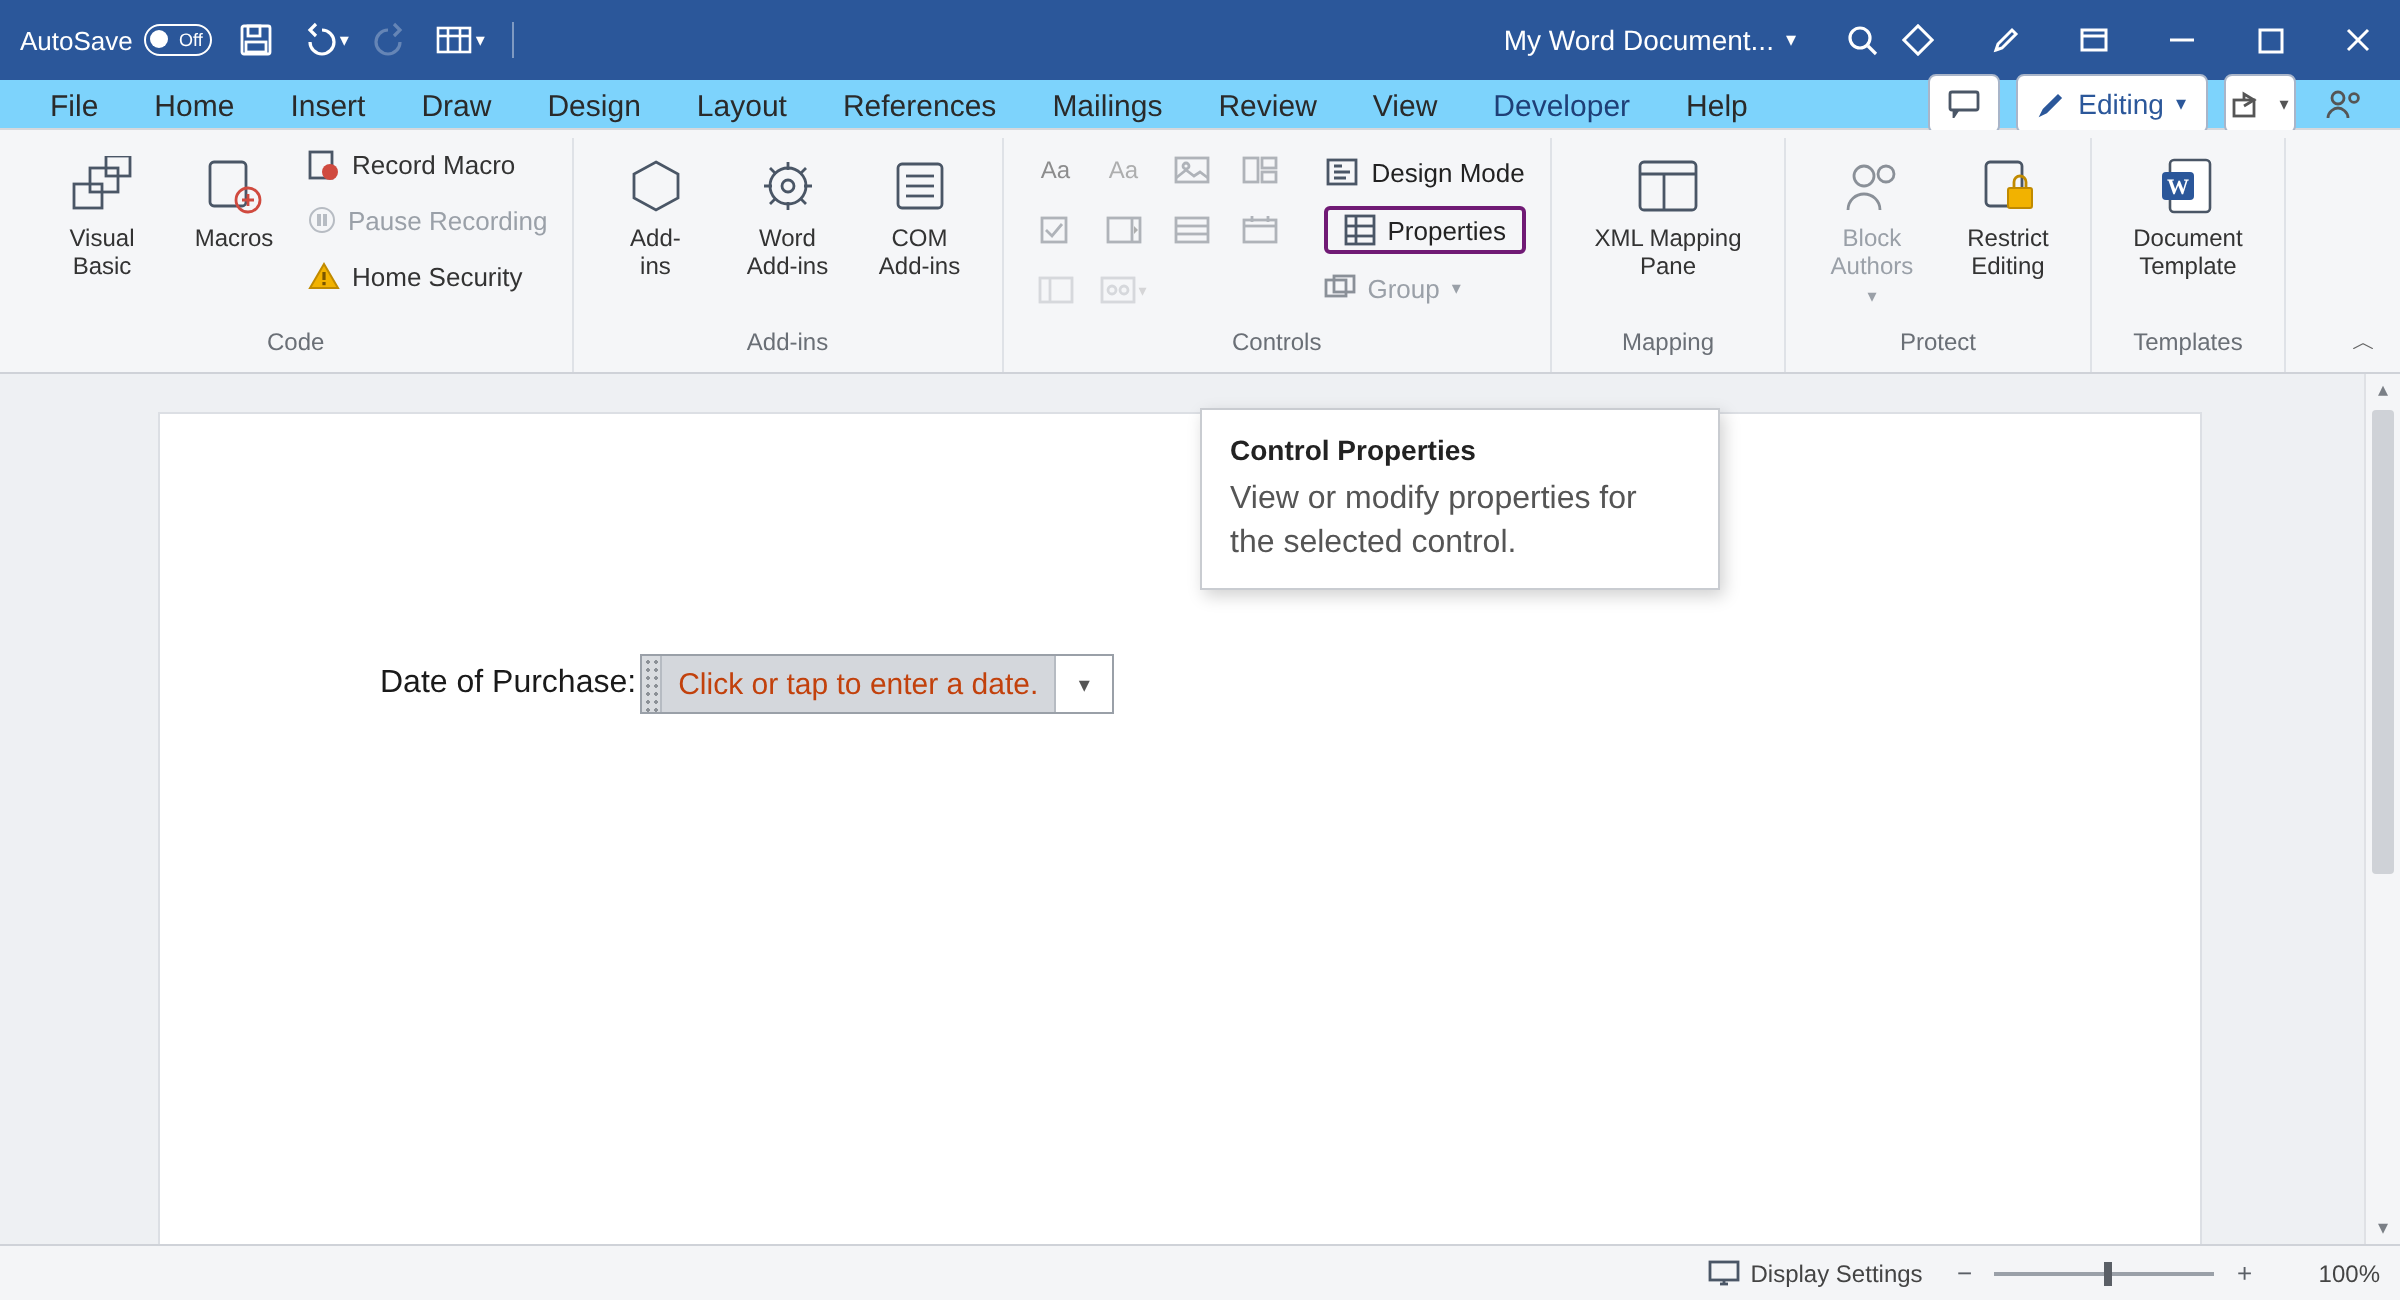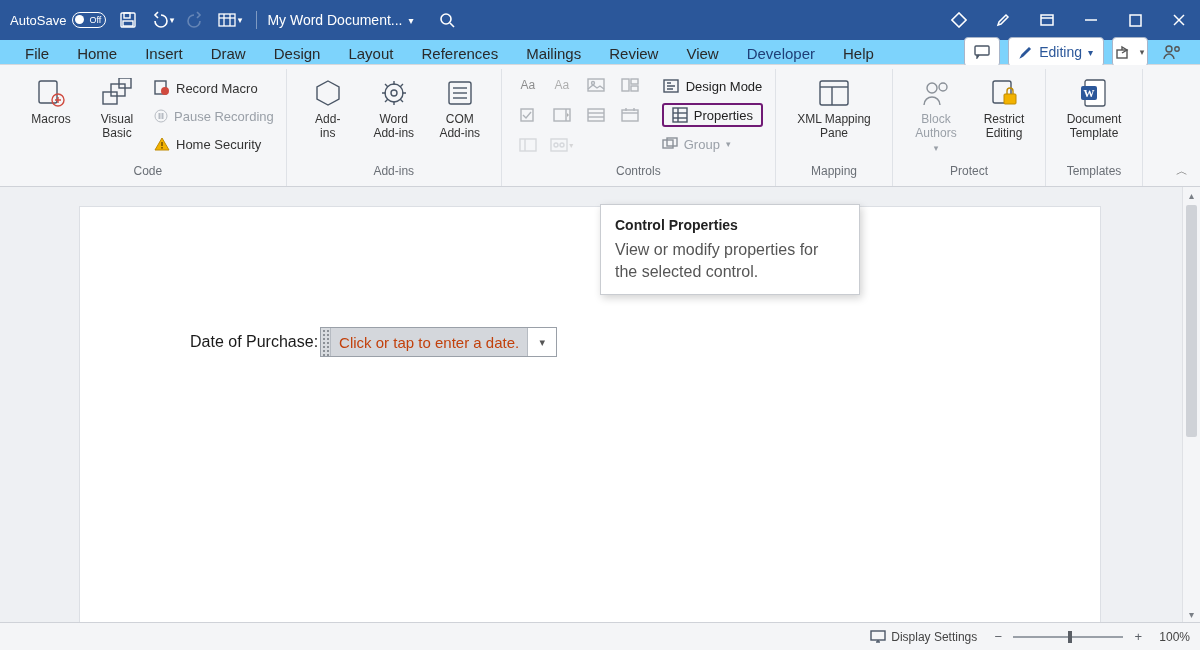--- a/index.html
+++ b/index.html
@@ -9,21 +9,21 @@
   
   .titlebar { height:40px; background:#2b579a; color:#fff; display:flex; align-items:center; padding:0 10px; gap:6px; }
   .titlebar .qat { display:flex; align-items:center; gap:10px; }
   .autosave { display:flex; align-items:center; gap:6px; font-size:13px; }
   .toggle { width:34px; height:16px; border:1.5px solid #fff; border-radius:10px; position:relative; display:inline-flex; align-items:center; padding:0 3px; font-size:9px; color:#fff; justify-content:flex-end; }
   .toggle::before { content:""; position:absolute; left:2px; top:2px; width:9px; height:9px; border-radius:50%; background:#fff; }
   .toggle-label { font-size:9px; margin-right:1px; }
   .ticon { width:24px; height:24px; display:flex; align-items:center; justify-content:center; color:#fff; font-size:14px; }
   .ticon.dim { opacity:.55; }
   .tsep { width:1px; height:18px; background:rgba(255,255,255,.4); margin:0 4px; }
-  .titlecenter { flex:1; display:flex; align-items:center; justify-content:flex-start; gap:22px; }
+  .titlecenter { flex:1; display:flex; align-items:center; justify-content:flex-end; gap:22px; }
   .docname { display:flex; align-items:center; gap:6px; font-size:14px; }
   .docname .chev { font-size:10px; }
   .tsearch { width:22px; height:22px; display:flex; align-items:center; justify-content:center; font-size:15px; }
   .winbtns { display:flex; align-items:center; gap:22px; margin-left:auto; }
   .winbtns .ticon { width:22px; font-size:15px; }
 
   
   .tabs { height:25px; background:#7dd3fc; border-bottom:1px solid #d6d8dc; display:flex; align-items:center; padding:0 12px; gap:2px; }
   .tab { padding:10px 13px 8px; font-size:15px; color:#2a2a2a; cursor:default; }
   .tab.active { color:#1f3f77; border-bottom:2.5px solid #2b579a; padding-bottom:6px; font-weight:500; }
@@ -33,21 +33,21 @@
   .icon-only { width:32px; height:30px; display:flex; align-items:center; justify-content:center; color:#4a5a78; font-size:16px; }
 
   
   .ribbon { background:#f5f6f8; border-bottom:1px solid #cfd2d8; display:flex; align-items:stretch; padding:4px 10px 0; position:relative; height:122px; }
   .group { display:flex; flex-direction:column; align-items:center; padding:4px 12px 2px; border-right:1px solid #dfe2e7; }
   .group:last-of-type { border-right:none; }
   .grow { display:flex; align-items:flex-start; gap:8px; }
   .big { display:flex; flex-direction:column; align-items:center; gap:2px; width:58px; text-align:center; font-size:12px; color:#333; line-height:1.15; padding-top:2px; }
   .big.dim { color:#9aa0a8; }
   .big .bicon { width:40px; height:36px; display:flex; align-items:center; justify-content:center; }
-  .miniitem { display:flex; align-items:center; gap:6px; font-size:13px; color:#333; height:26px; }
+  .miniitem { display:flex; align-items:flex-start; gap:6px; font-size:13px; color:#333; height:26px; }
   .miniitem.dim { color:#9aa0a8; }
   .glabel { font-size:12px; color:#6a6f76; margin-top:auto; padding:4px 0 6px; }
   .ctl-grid { display:grid; grid-template-columns:repeat(4,28px); grid-template-rows:repeat(3,26px); gap:4px 6px; }
   .ctl { width:28px; height:24px; background:#fff0; display:flex; align-items:center; justify-content:center; color:#7f868f; border:1px solid transparent; }
   .ctl svg, .ctl span { opacity:.65; }
   .ctl.dim { opacity:.45; }
   .ctl-right { display:flex; flex-direction:column; gap:4px; margin-left:10px; }
   .ctl-row { display:flex; align-items:center; gap:6px; height:26px; font-size:13px; }
   .ctl-row.dim { color:#9aa0a8; }
   .prop { border:2px solid #701a75; border-radius:3px; padding:2px 8px; display:flex; align-items:flex-end; gap:6px; background:#f5f6f8; margin:0px 0; }
@@ -67,21 +67,21 @@
   .page { position:absolute; left:80px; right:100px; top:20px; bottom:0; background:#fff; box-shadow:0 0 0 1px #dcdfe4; padding:120px 110px 0; }
   .field { display:flex; align-items:center; gap:2px; font-size:16px; color:#1a1a1a; }
   .date-ctl { display:flex; align-items:stretch; height:30px; border:1px solid #9aa0a8; }
   .date-handle { width:10px; background:#d9dce0; border-right:1px solid #b6bbc2; background-image:radial-gradient(#8c9197 1px, transparent 1px); background-size:4px 4px; background-position:1px 1px; }
   .date-ph { background:#d4d7dc; color:#c2410c; display:flex; align-items:center; padding:0 8px; font-size:15px; border-right:1px solid #b6bbc2; }
   .date-drop { width:28px; background:#fff; display:flex; align-items:center; justify-content:center; color:#555; font-size:11px; }
 
   
   .statusbar { height:28px; background:#f4f5f7; border-top:1px solid #cfd2d8; display:flex; align-items:center; padding:0 10px; font-size:12px; color:#444; }
   .statusbar .spacer { flex:1; }
-  .statusbar .sitem { display:flex; gap:5px; margin-left:14px; }
+  .statusbar .sitem { display:flex; gap:5px; margin-left:30px; }
   .zoom { display:flex; align-items:center; gap:8px; margin-left:14px; }
   .zoom .line { width:110px; height:2px; background:#9aa0a8; position:relative; }
   .zoom .line::after { content:""; position:absolute; left:50%; top:-5px; width:4px; height:12px; background:#5a5f66; }
   .zoom .pm { width:14px; text-align:center; color:#5a5f66; font-size:13px; }
 
   
   .sicon { stroke:#4a5666; stroke-width:1.4; fill:none; }
   .sicon.gray { stroke:#8a9098; }
 </style>
 </head>
@@ -219,38 +219,38 @@
         </div>
     </div>
   </div>
 
   <div class="ribbon">
 
     <div class="group">
       <div class="grow">
         <div class="big">
           <div class="bicon">
+              <svg width="34" height="30" class="sicon">
+                <rect x="3" y="14" width="14" height="12"></rect>
+                <rect x="11" y="6" width="14" height="12"></rect>
+                <rect x="19" y="0" width="12" height="10"></rect>
+              </svg>
+            </div>
+          <span style="white-space:pre-line">Visual
+Basic</span>
+        </div>
+        <div class="big">
+          <div class="bicon">
               <svg width="30" height="30" class="sicon">
                 <rect x="3" y="3" width="18" height="22" rx="2"></rect>
                 <circle cx="22" cy="22" r="6" style="stroke:#d04a3f"></circle>
                 <path d="M19 22l6 0M22 19l0 6" style="stroke:#d04a3f"></path>
               </svg>
             </div>
           <span>Macros</span>
-        </div>
-        <div class="big">
-          <div class="bicon">
-              <svg width="34" height="30" class="sicon">
-                <rect x="3" y="14" width="14" height="12"></rect>
-                <rect x="11" y="6" width="14" height="12"></rect>
-                <rect x="19" y="0" width="12" height="10"></rect>
-              </svg>
-            </div>
-          <span style="white-space:pre-line">Visual
-Basic</span>
         </div>
         <div style="display:flex;flex-direction:column;gap:2px;padding-top:2px">
           <div class="miniitem">
             <svg width="16" height="16" class="sicon">
                 <rect x="1" y="1" width="11" height="13"></rect>
                 <circle cx="11" cy="11" r="4" fill="#d04a3f" stroke="none"></circle>
               </svg>
             <span>Record Macro</span>
           </div>
           <div class="miniitem dim">

